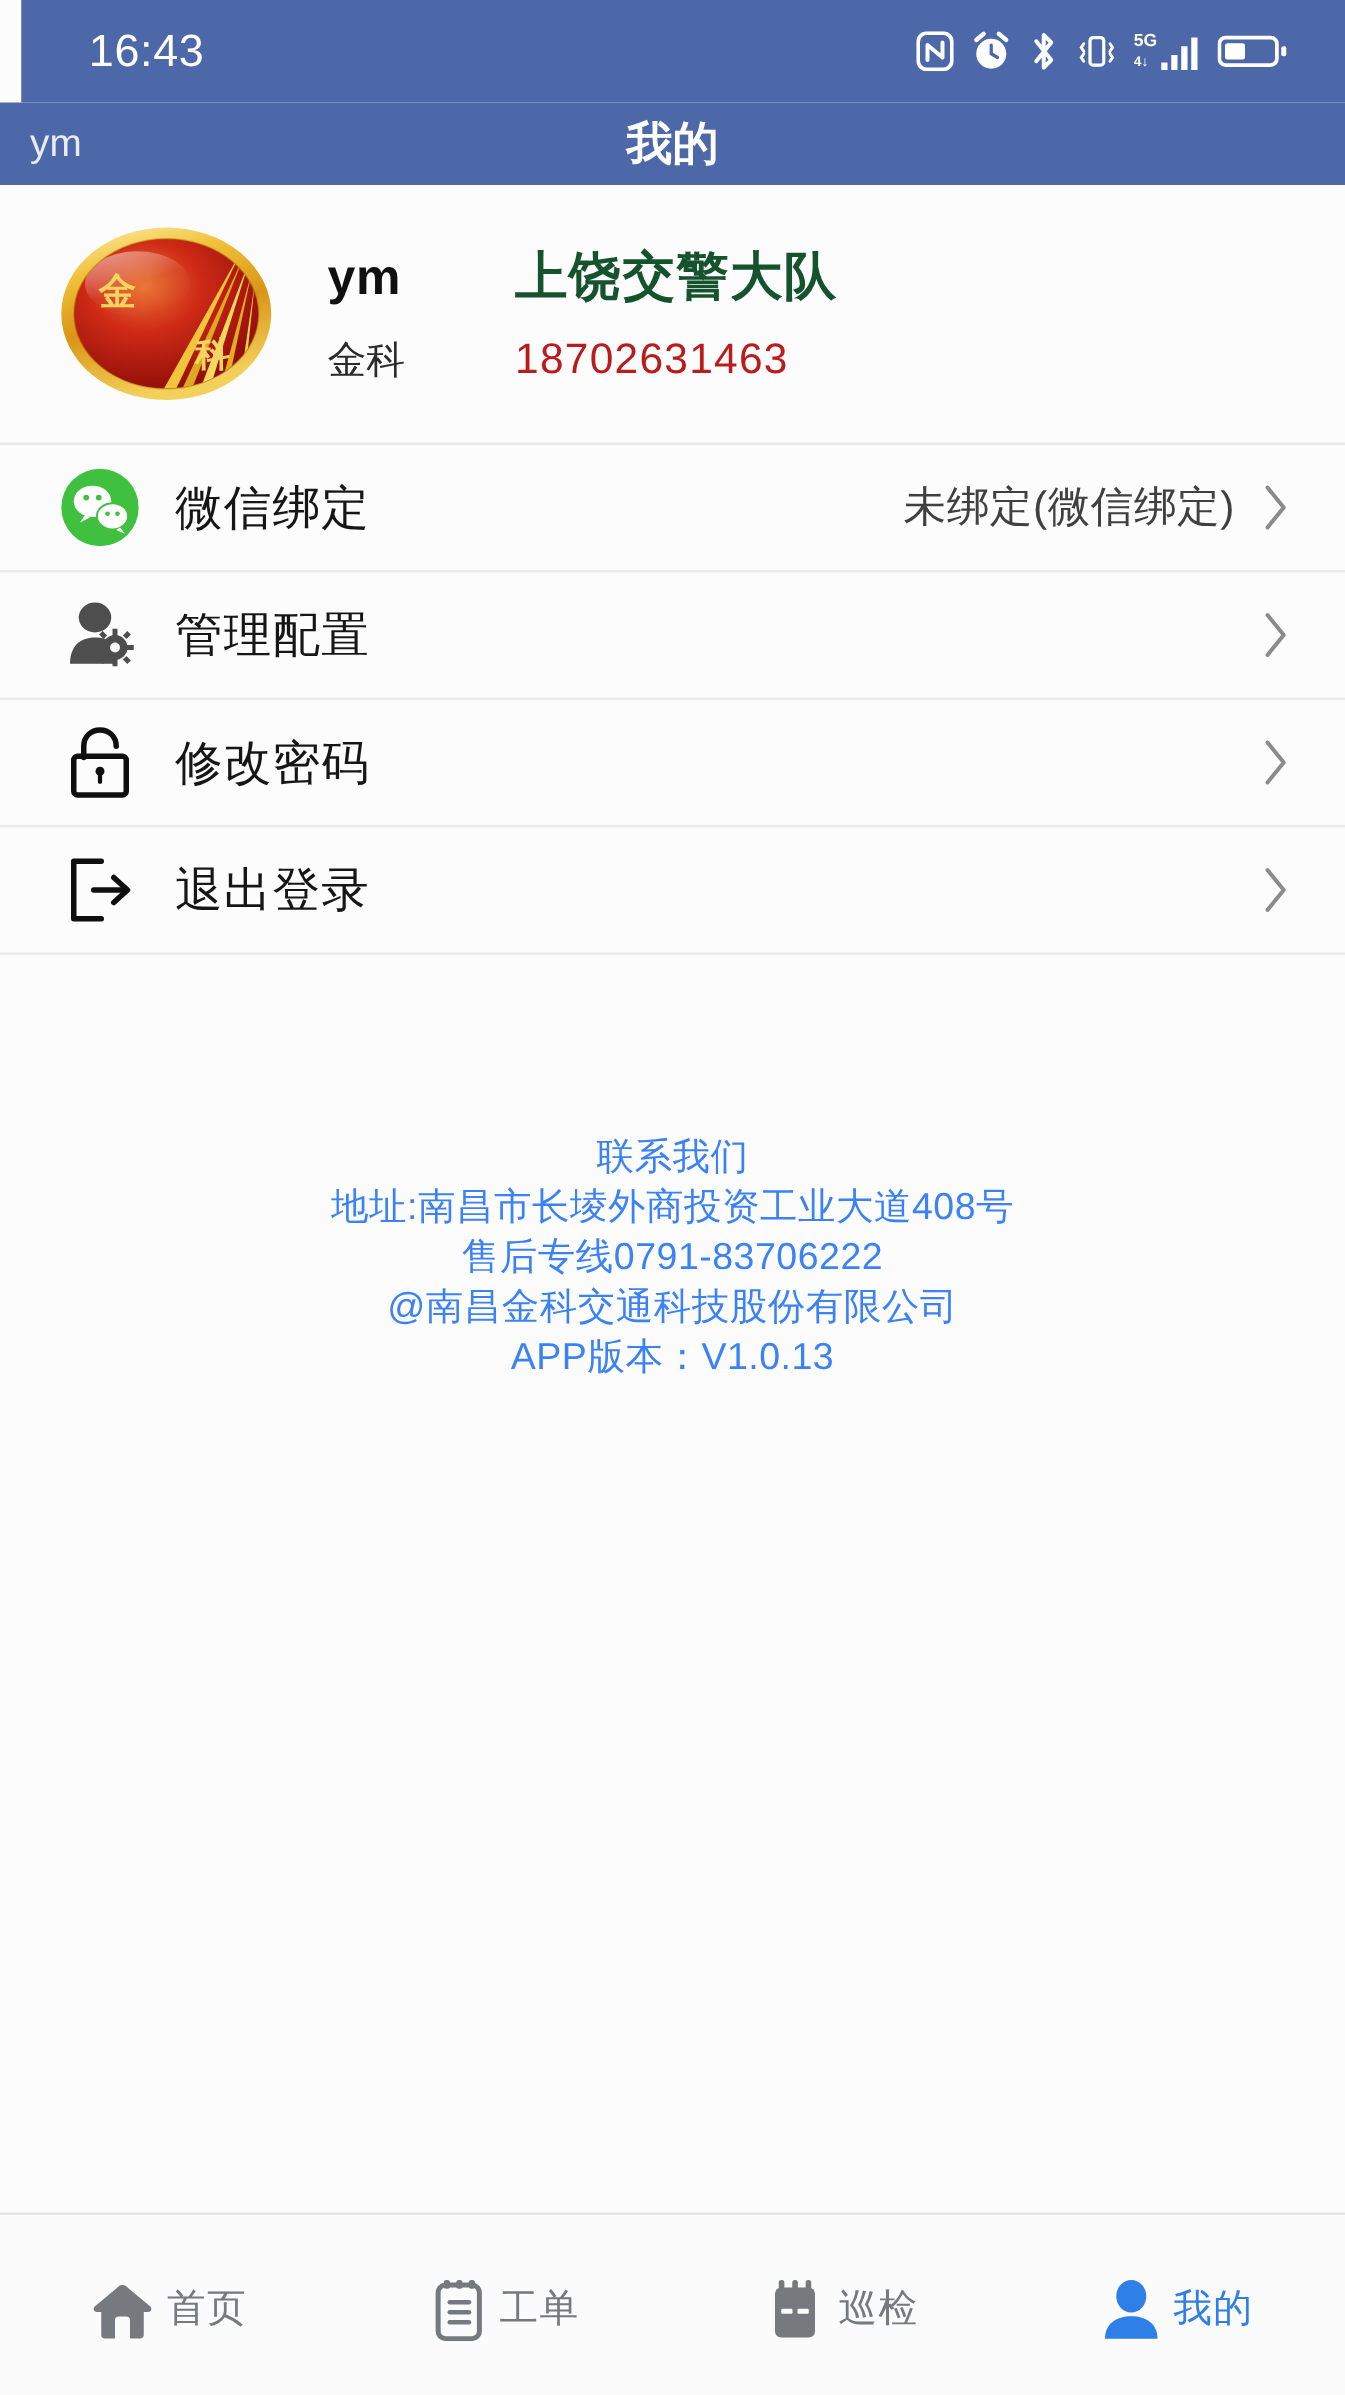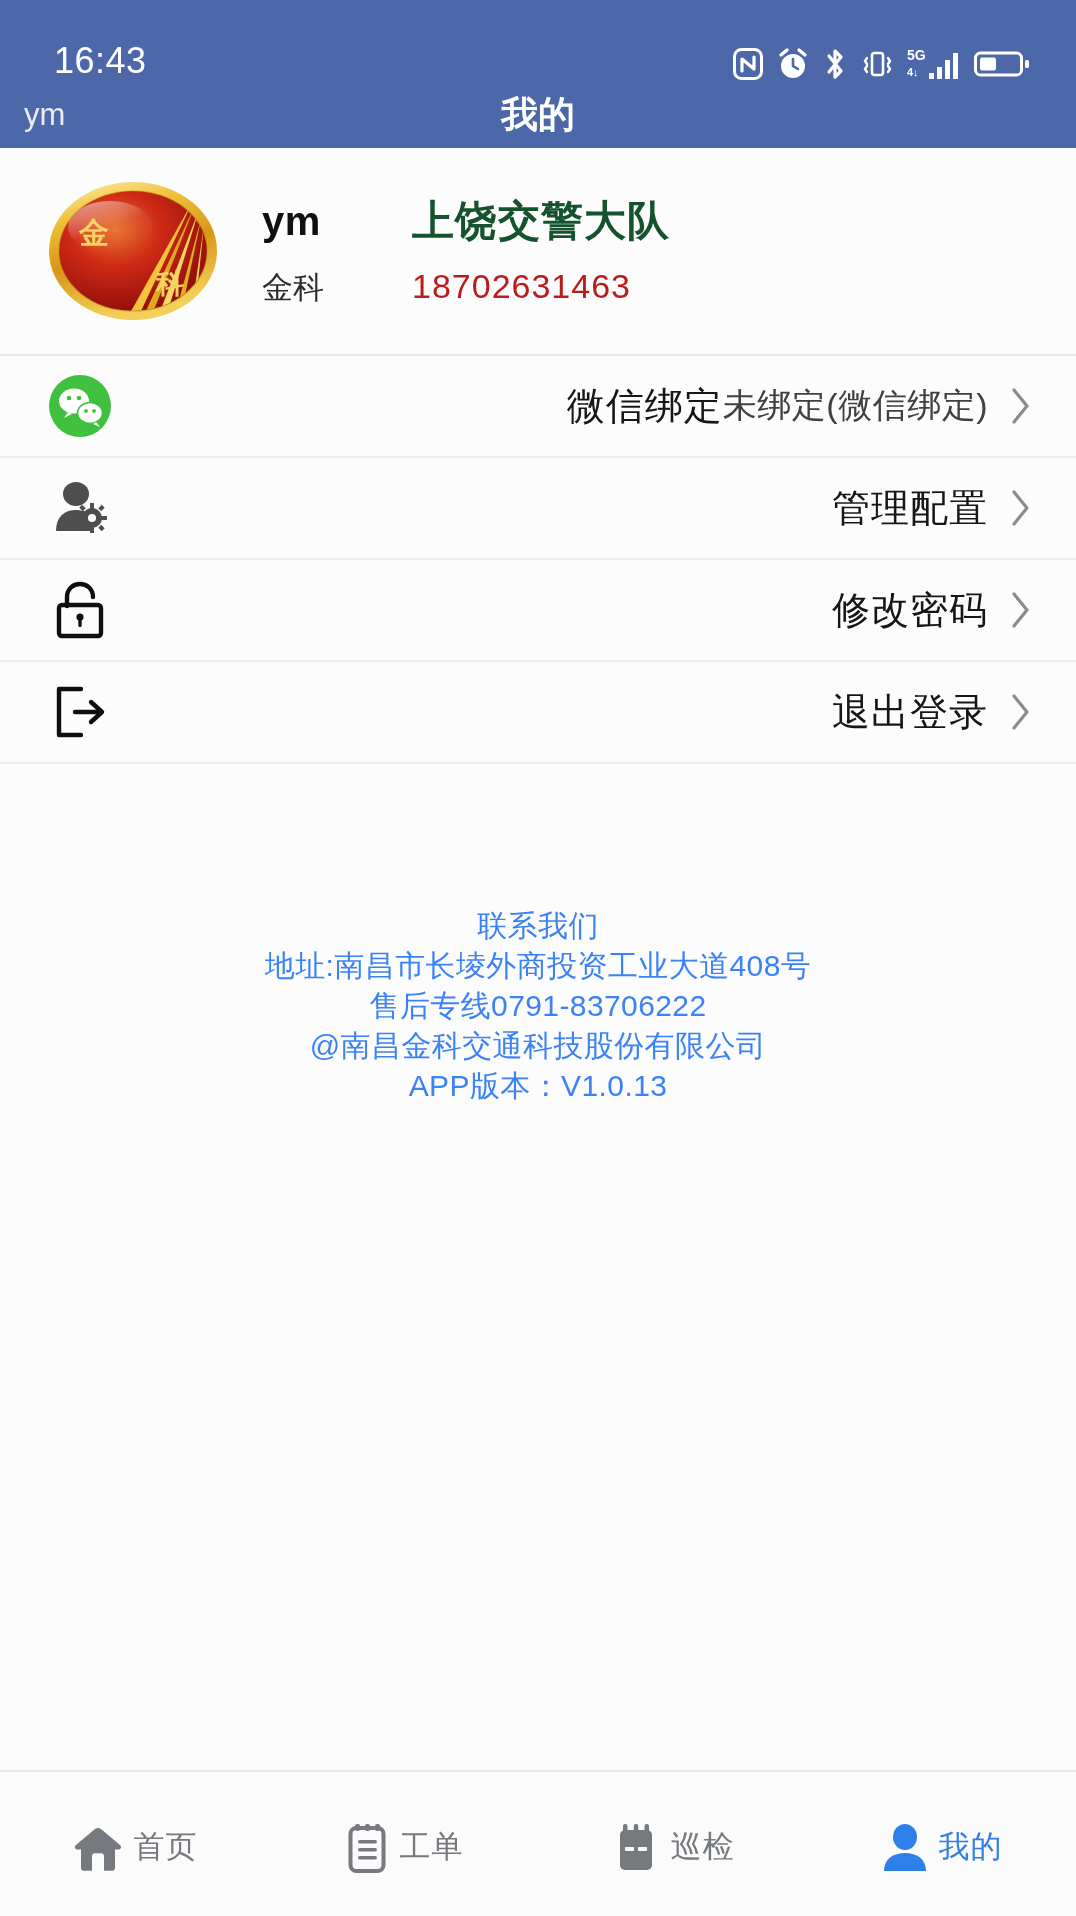--- a/index.html
+++ b/index.html
@@ -13,24 +13,25 @@
     position: relative;
     width: 1076px; height: 1916px;
     background: #fcfcfc;
     display: flex; flex-direction: column;
   }
 
   
   .statusbar {
     height: 82px;
     background: #4d68a8;
-    display: flex; align-items: flex-end;
+    display: flex; align-items: center;
     justify-content: space-between;
     padding: 0 46px 0 54px;
     flex: 0 0 auto;
+    margin-left: 17px;
   }
   .status-time {
     color: #ffffff;
     font-size: 36px;
     letter-spacing: 0.5px;
   }
   .status-icons {
     display: flex; align-items: center; gap: 13px;
   }
   .status-icons svg { display: block; }
@@ -91,21 +92,20 @@
   }
 
   
   .menu { flex: 0 0 auto; background: #fcfcfc; }
   .menu-row {
     height: 102px;
     display: flex; align-items: center;
     padding: 0 42px 0 48px;
     border-bottom: 2px solid #ececec;
     background: #fcfcfc;
-    text-align: right;
   }
   .menu-icon {
     width: 64px; height: 64px;
     display: flex; align-items: center; justify-content: center;
     flex: 0 0 auto;
     margin-right: 28px;
   }
   .menu-icon svg { display: block; }
   .menu-label {
     font-size: 38px; color: #161616;

